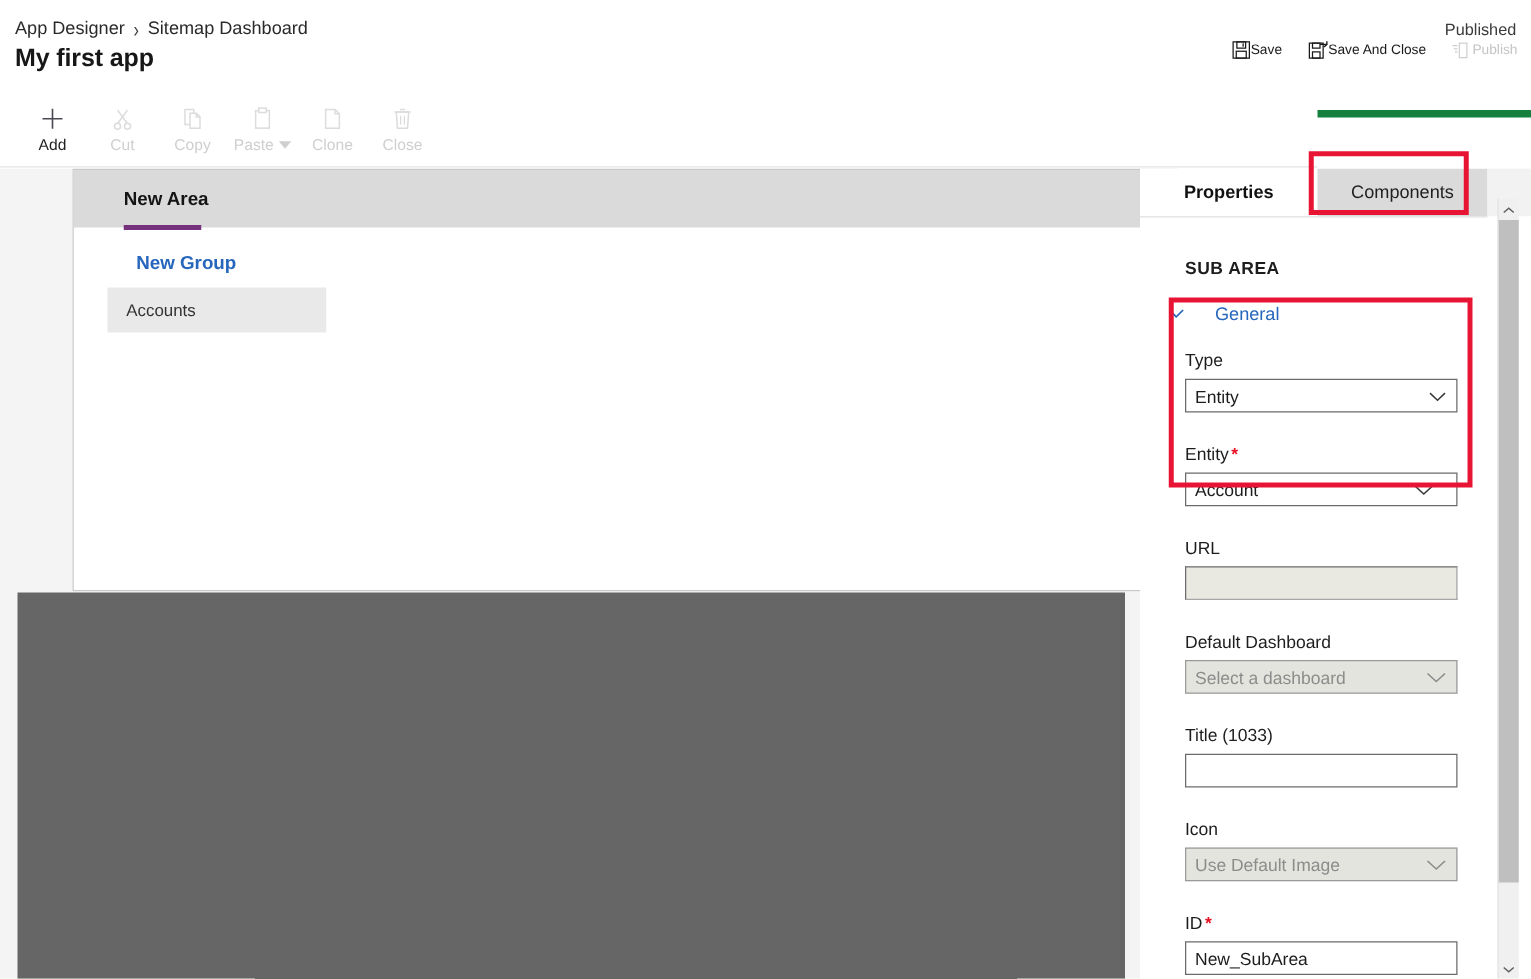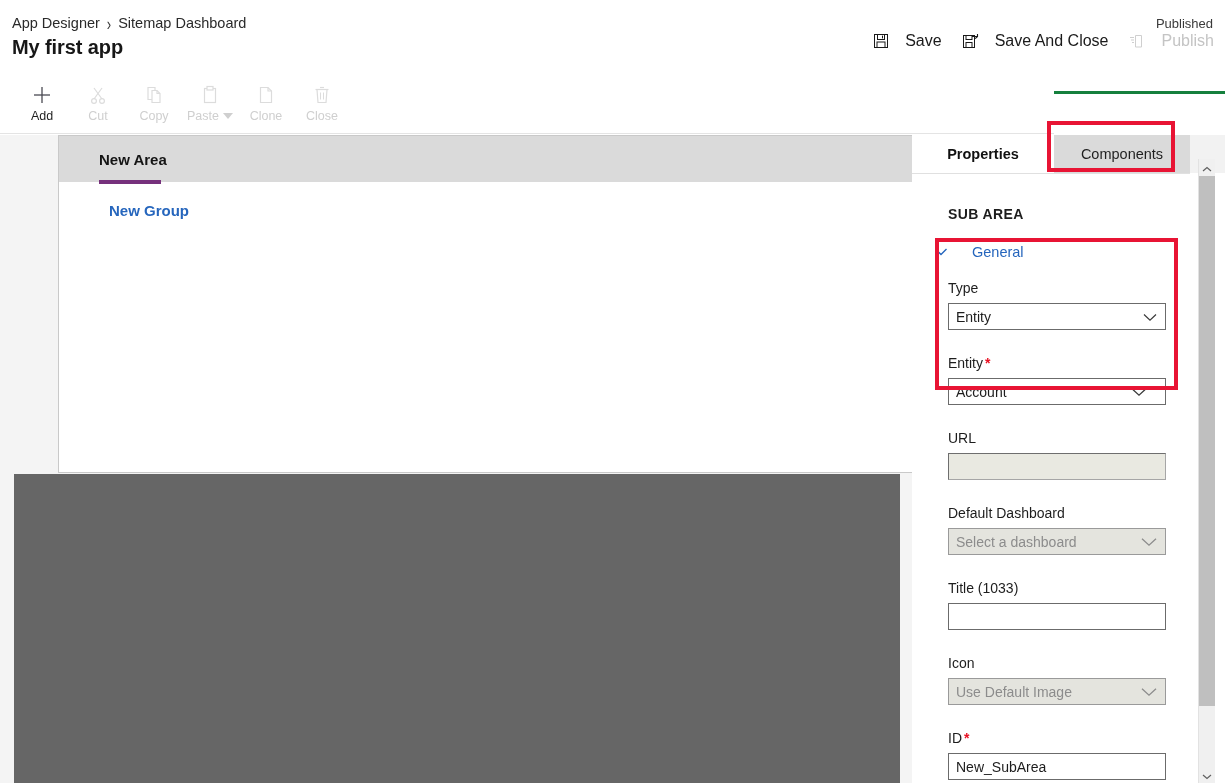--- a/index.html
+++ b/index.html
@@ -17,21 +17,21 @@
     -webkit-font-smoothing: antialiased;
   }
 
   
   #header {
     position: absolute;
     left: 0; top: 0;
     width: 1225px;
     height: 94px;
     background: #ffffff;
-    border-bottom: 3px solid #15803d;
+    border-bottom: 6px solid #15803d;
     box-sizing: border-box;
   }
   #breadcrumb {
     position: absolute;
     left: 12px; top: 15px;
     font-size: 14.5px;
     color: #2a2a2a;
     display: flex;
     align-items: center;
     gap: 7px;
@@ -56,22 +56,22 @@
   #header-actions {
     position: absolute;
     right: 8px; top: 30px;
     display: flex;
     align-items: center;
     gap: 14px;
   }
   .hdr-btn {
     display: flex;
     align-items: center;
-    gap: 16px;
-    font-size: 16px;
+    gap: 0;
+    font-size: 11px;
     color: #1a1a1a;
     cursor: pointer;
     padding: 2px 3px;
     white-space: nowrap;
   }
   .hdr-btn.disabled { color: #c4c4c4; cursor: default; }
   .hdr-btn svg { display: block; }
   #published-status {
     position: absolute;
     right: 12px; top: 16px;
@@ -536,20 +536,23 @@
   <div id="sitemap-surface">
 
     <div id="area-tabbar"></div>
     <div id="area-tab">
       <span class="area-name">New Area</span>
     </div>
     <div id="area-underline"></div>
 
     <div id="group-title">New Group</div>
 
+    <div id="subarea-item">
+      <span>Accounts</span>
+    </div>
 
   </div>
 
   <div id="canvas-dim-overlay"></div>
 
 </div>
 
 <div id="right-panel">
 
   <div id="panel-tabs">

